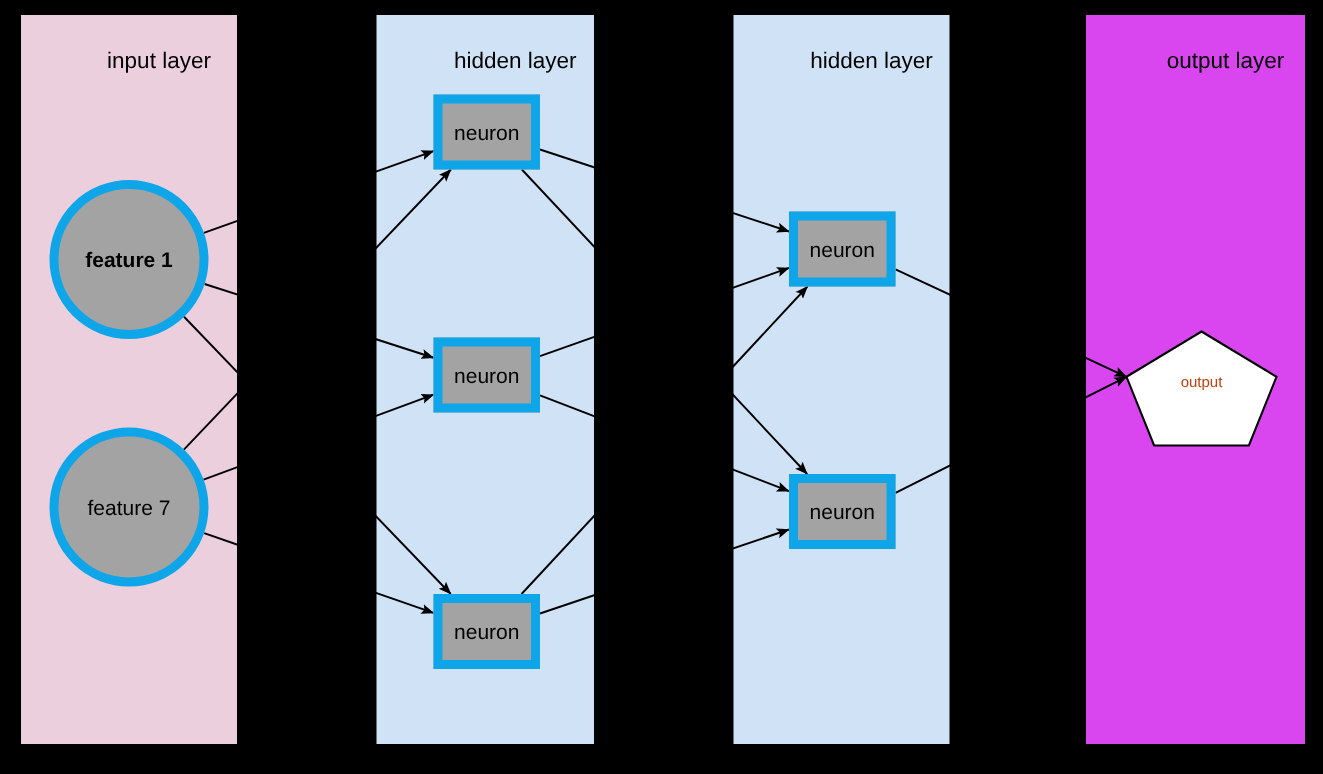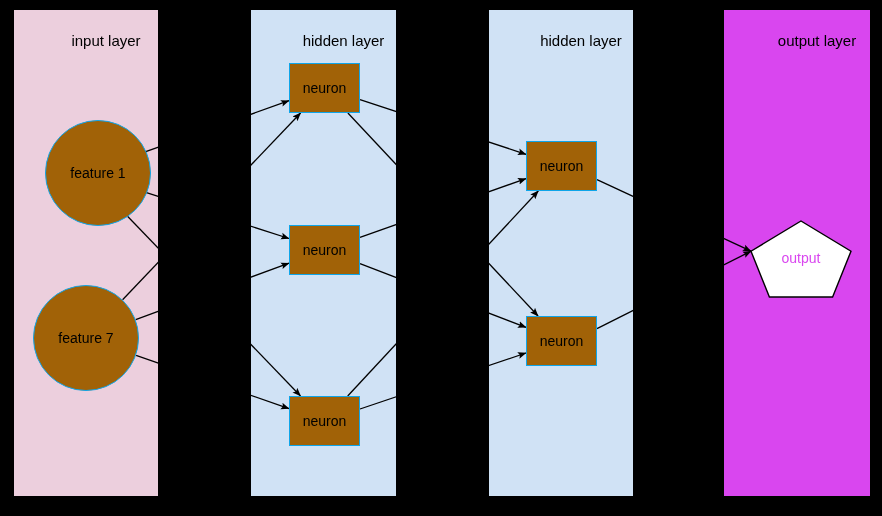--- a/index.html
+++ b/index.html
@@ -34,43 +34,43 @@
     position: absolute;
     left: 0;
     top: 0;
     width: 882px;
     height: 516px;
     pointer-events: none;
   }
   .node {
     position: absolute;
     box-sizing: border-box;
-    background: #a16207;
-    border: 1px solid #0ea5e9;
+    background: #a3a3a3;
+    border: 6px solid #0ea5e9;
     display: flex;
     align-items: center;
     justify-content: center;
     font-size: 14px;
     color: #000000;
     font-family: "Liberation Sans", sans-serif;
   }
   .node-circle {
     border-radius: 50%;
   }
   .node-pent {
     background: transparent;
     border: none;
   }
   .pent-label {
     position: absolute;
     left: 0;
     right: 0;
     text-align: center;
-    font-size: 14px;
-    color: #d946ef;
+    font-size: 10px;
+    color: #c2410c;
     font-family: "Liberation Sans", sans-serif;
   }
 </style>
 </head>
 <body>
 
 <div id="canvas">
   <div id="panels">
       <div class="layer-panel" style="left: 14px; top: 10px; width: 144px; height: 486px; background: rgb(236, 207, 221);">
         <div class="layer-title" style="top: 22px;">input layer</div>
@@ -102,21 +102,21 @@
         <line x1="347.9" y1="113.0" x2="538.1" y2="316.0" stroke="#000000" stroke-width="1.3" marker-end="url(#arrowhead)"></line>
         <line x1="360.0" y1="237.4" x2="526.0" y2="178.6" stroke="#000000" stroke-width="1.3" marker-end="url(#arrowhead)"></line>
         <line x1="360.0" y1="263.6" x2="526.0" y2="327.4" stroke="#000000" stroke-width="1.3" marker-end="url(#arrowhead)"></line>
         <line x1="347.7" y1="396.0" x2="538.3" y2="191.0" stroke="#000000" stroke-width="1.3" marker-end="url(#arrowhead)"></line>
         <line x1="360.0" y1="409.0" x2="526.0" y2="353.0" stroke="#000000" stroke-width="1.3" marker-end="url(#arrowhead)"></line>
         <line x1="597.0" y1="179.6" x2="751.0" y2="251.2" stroke="#000000" stroke-width="1.3" marker-end="url(#arrowhead)"></line>
         <line x1="597.0" y1="328.6" x2="751.0" y2="251.2" stroke="#000000" stroke-width="1.3" marker-end="url(#arrowhead)"></line>
       </g>
   </svg>
   <div id="nodes">
-      <div class="node node-circle" style="left: 45px; top: 120px; width: 106px; height: 106px;">
+      <div class="node node-circle" style="left: 33px; top: 120px; width: 106px; height: 106px; font-weight: bold;">
         <span>feature 1</span>
       </div>
       <div class="node node-circle" style="left: 33px; top: 285px; width: 106px; height: 106px;">
         <span>feature 7</span>
       </div>
       <div class="node" style="left: 289px; top: 63px; width: 71px; height: 50px;">
         <span>neuron</span>
       </div>
       <div class="node" style="left: 289px; top: 225px; width: 71px; height: 50px;">
         <span>neuron</span>

